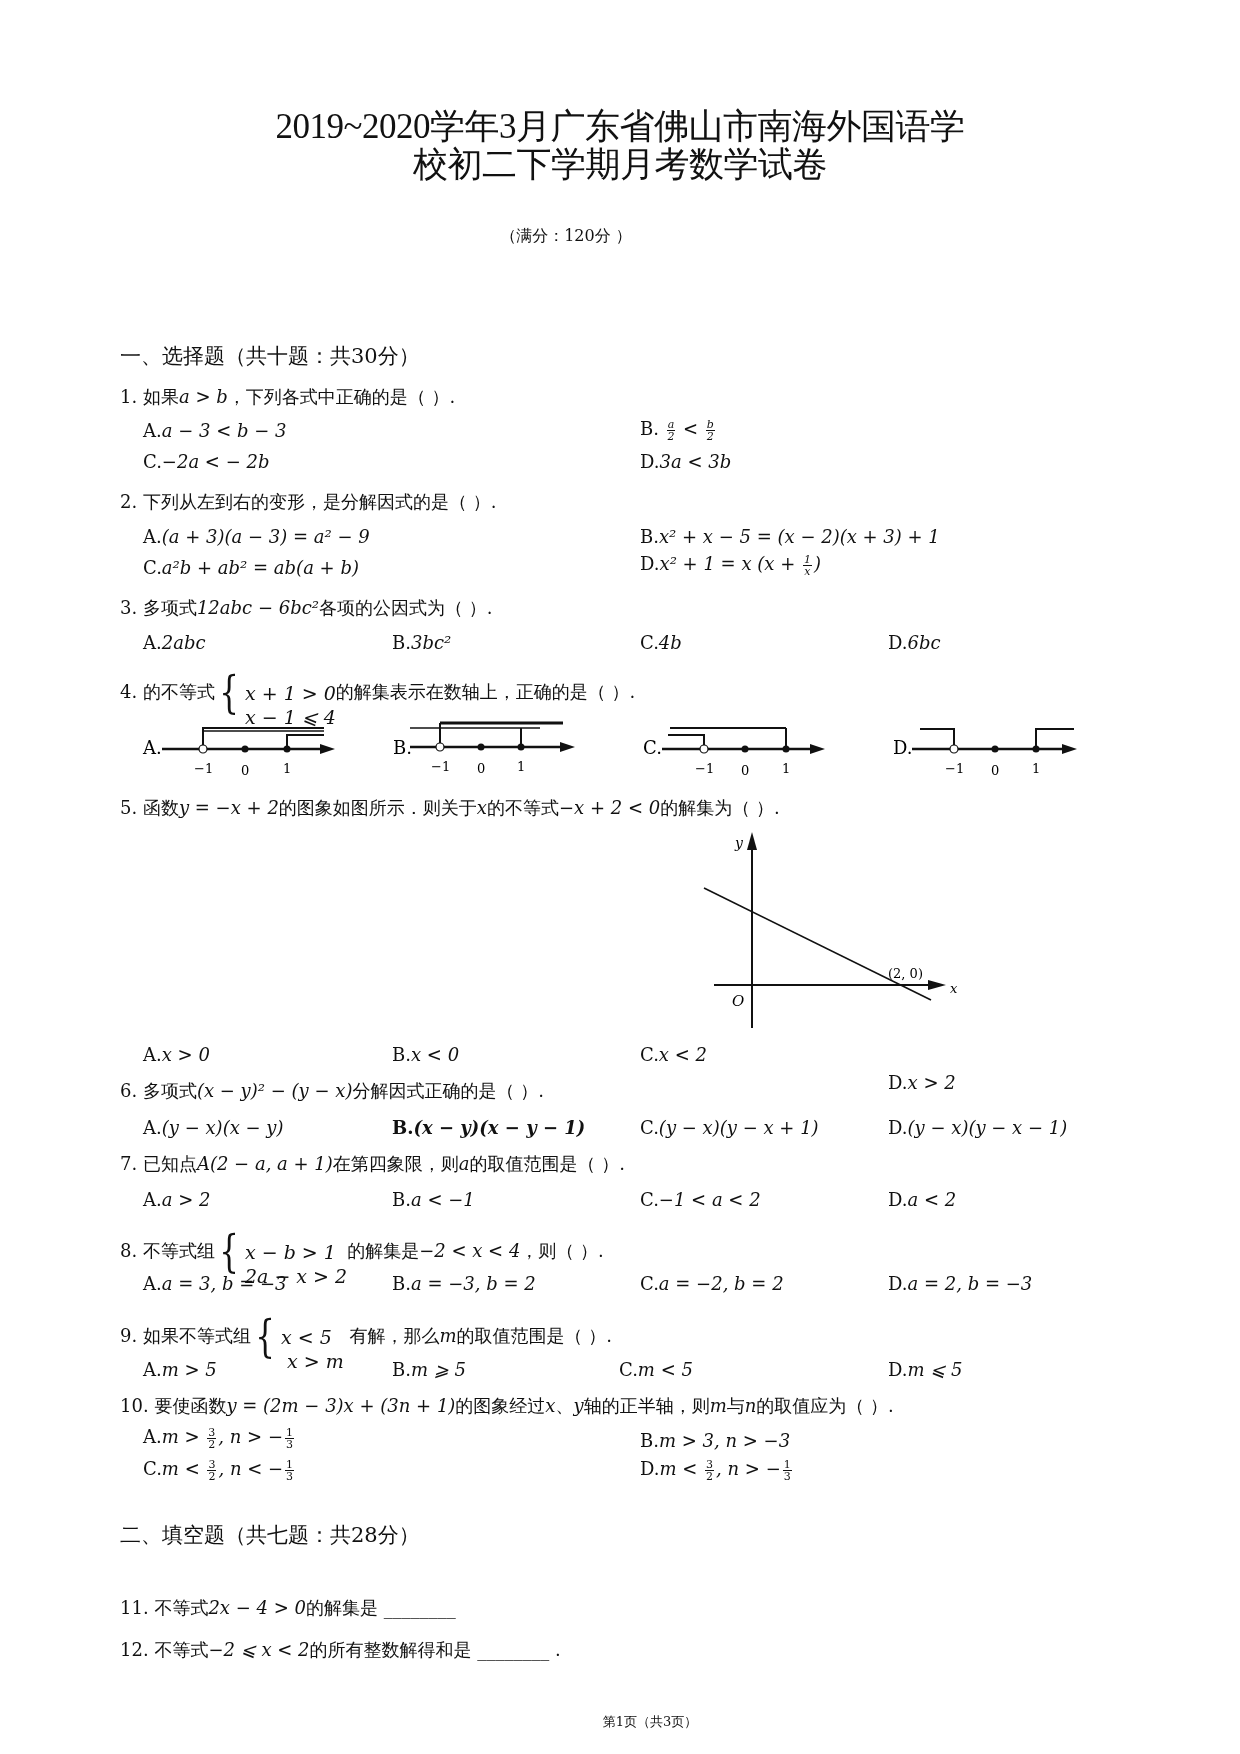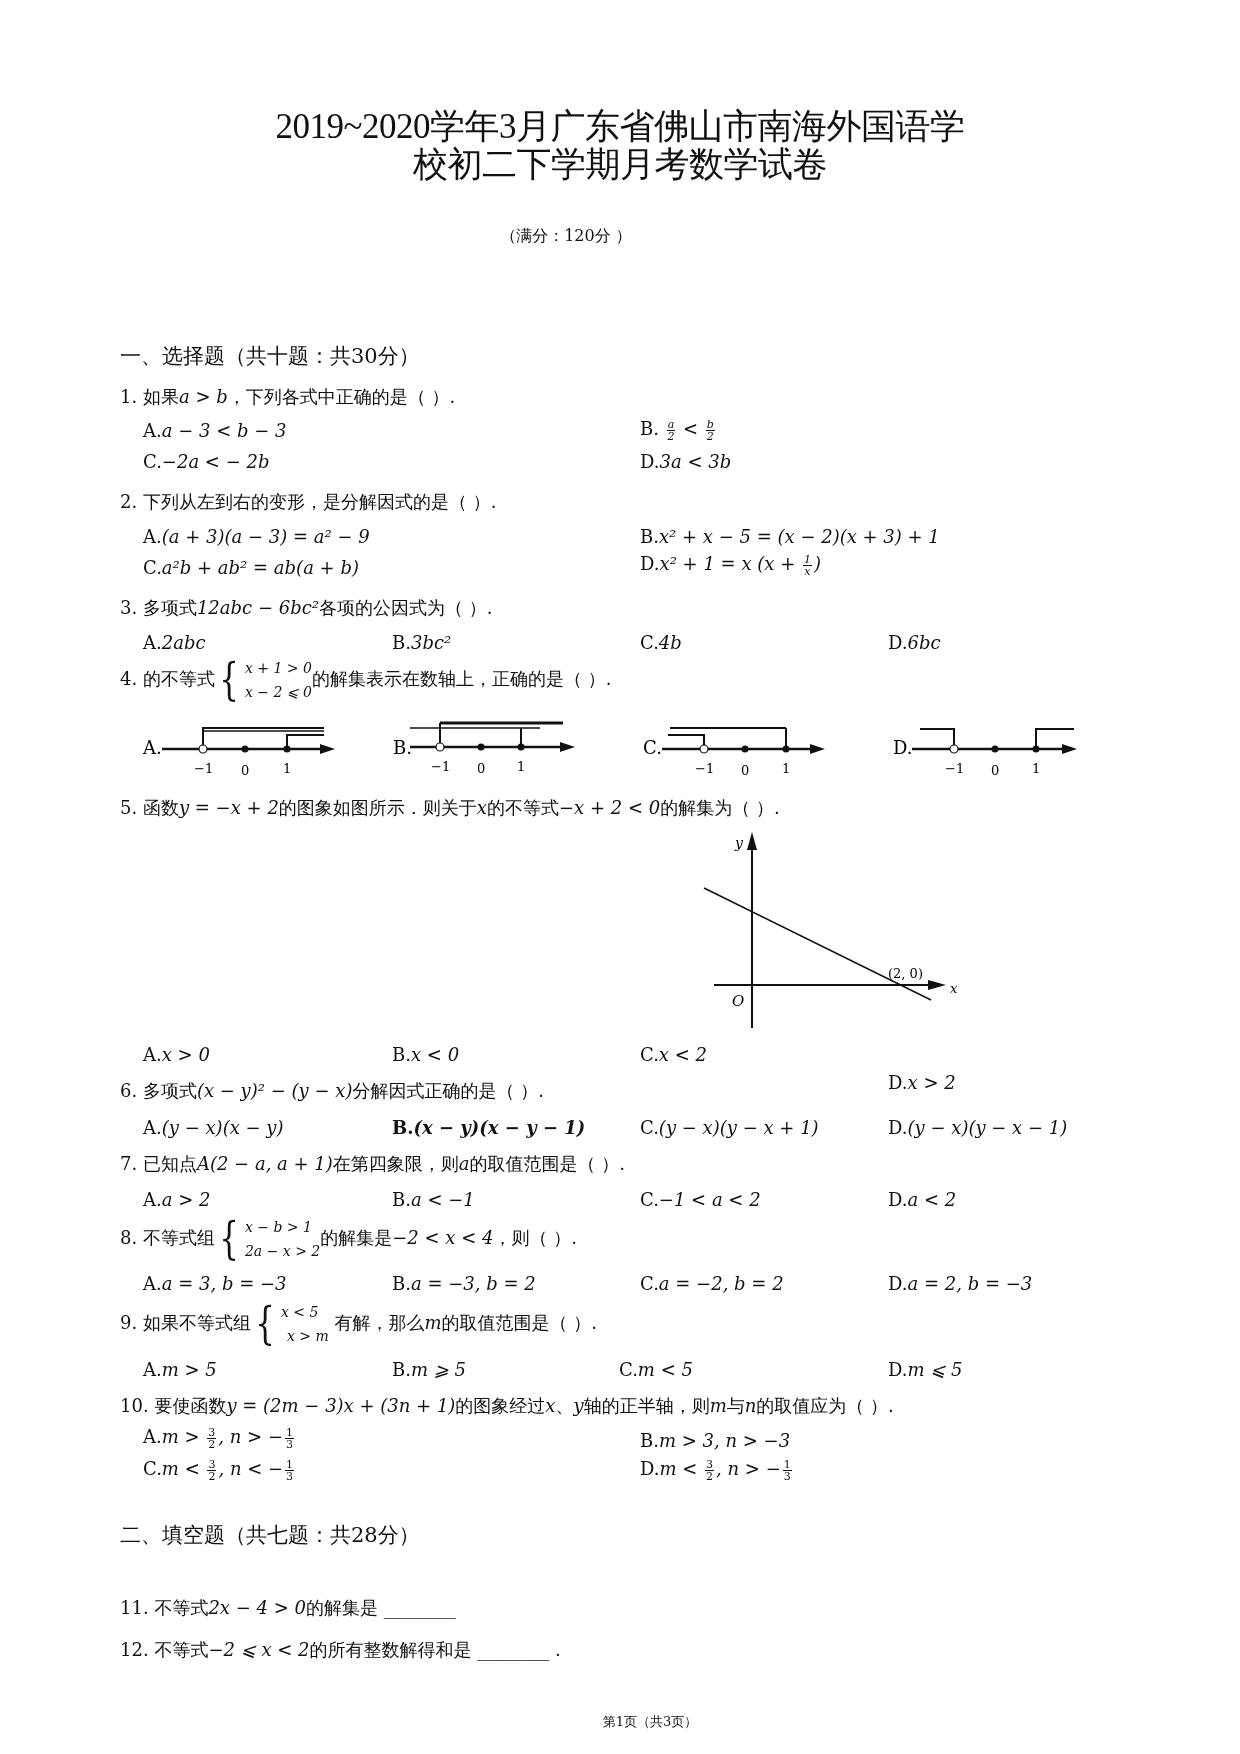--- a/index.html
+++ b/index.html
@@ -16,21 +16,21 @@
   .subtitle { left: 0; width: 1132px; text-align: center; font-size: 16px; }
   .section { left: 120px; font-size: 21px; }
   .q { left: 120px; font-size: 18px; white-space: nowrap; }
   .opt { font-size: 18px; white-space: nowrap; }
   .m { font-style: italic; font-family: "DejaVu Serif", serif; }
   .frac { display: inline-block; vertical-align: middle; text-align: center; font-size: 11px; line-height: 11px; margin: 0 2px; }
   .frac .num { display: block; border-bottom: 1px solid #111; padding: 0 1px; }
   .frac .den { display: block; }
   .system { display: inline-flex; align-items: center; vertical-align: middle; }
   .brace { font-size: 44px; line-height: 44px; font-weight: 200; margin-right: 2px; transform: scaleX(0.7); }
-  .sys-lines { display: inline-block; line-height: 24px; font-size: 14px; }
+  .sys-lines { display: inline-block; line-height: 24px; font-size: 19px; margin-top: 25px; }
   .footer { left: 0; width: 1240px; text-align: center; font-size: 13px; }
   svg text { font-family: "DejaVu Serif", serif; }
 </style>
 </head>
 <body>
 
 <div class="abs title" style="top:108px;">2019~2020学年3月广东省佛山市南海外国语学</div>
 <div class="abs title" style="top:146px;">校初二下学期月考数学试卷</div>
 <div class="abs subtitle" style="top:226px;">（满分：120分 ）</div>
 
@@ -64,21 +64,21 @@
 <div class="abs opt" style="left:143px;top:632px;"><span>A.</span><span class="m">2abc</span></div>
 <div class="abs opt" style="left:392px;top:632px;"><span>B.</span><span class="m">3bc²</span></div>
 <div class="abs opt" style="left:640px;top:632px;"><span>C.</span><span class="m">4b</span></div>
 <div class="abs opt" style="left:888px;top:632px;"><span>D.</span><span class="m">6bc</span></div>
 
 <div class="abs q" style="top:656px;">
   <span>4.</span> <span>的不等式</span><span class="system">
       <span class="brace">{</span>
       <span class="sys-lines m">
         <span style="display:block">x + 1 &gt; 0</span>
-        <span style="display:block">x − 2 ⩽ 0</span>
+        <span style="display:block">x − 1 ⩽ 4</span>
       </span>
     </span><span>的解集表示在数轴上，正确的是（              ）.</span>
 </div>
 
 <svg class="abs" style="left:140px;top:720px;" width="200" height="60">
   <text x="3" y="34" font-size="18">A.</text>
   <line x1="22" y1="29" x2="180" y2="29" stroke="#111" stroke-width="2.5"></line>
   <polygon points="180,24 195,29 180,34" fill="#111"></polygon>
   <polyline points="63,29 63,8 184,8" fill="none" stroke="#111" stroke-width="2"></polyline>
   <line x1="63" y1="11" x2="184" y2="11" stroke="#111" stroke-width="1.5"></line>

